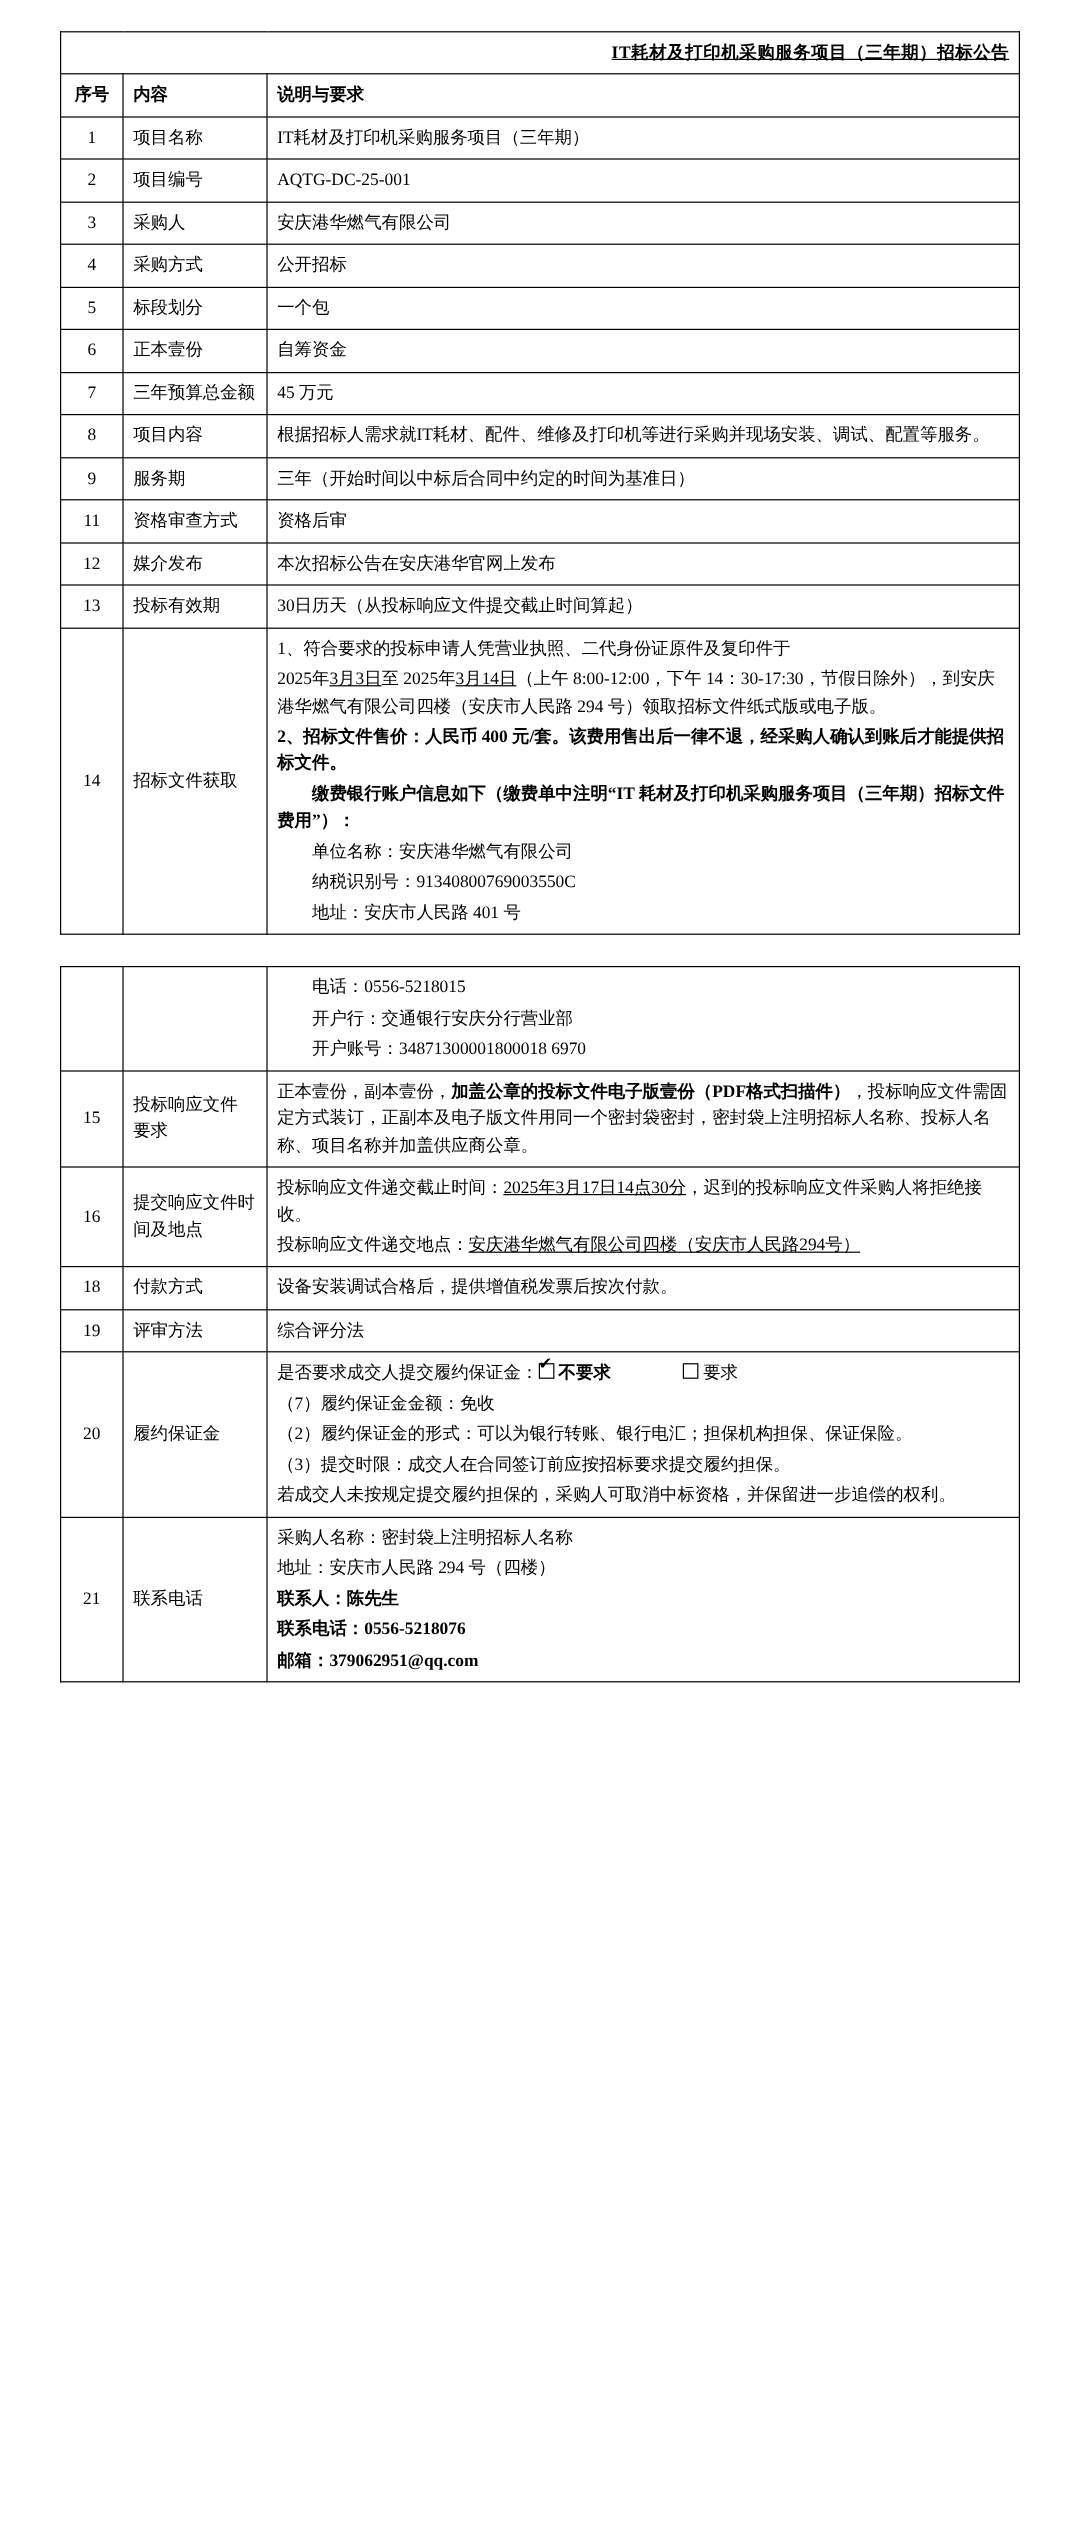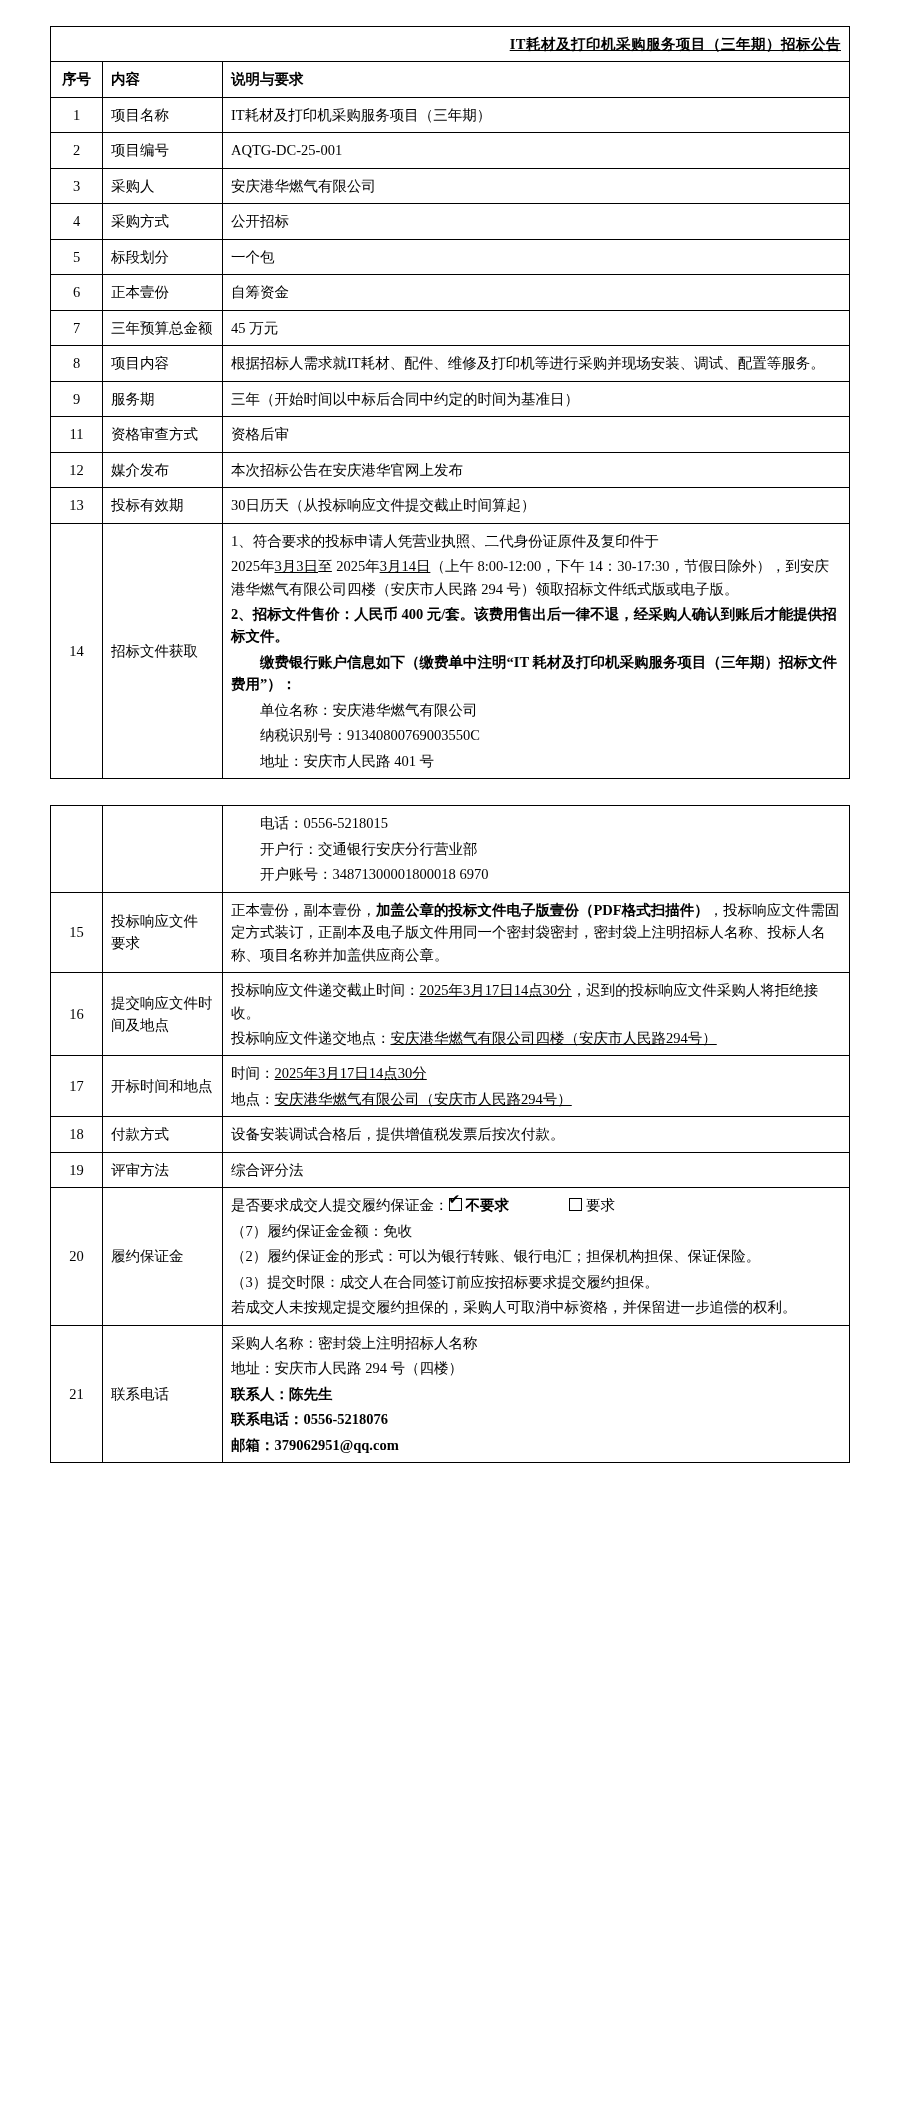--- a/index.html
+++ b/index.html
@@ -232,28 +232,20 @@
         <td class="c-item">
           <div>提交响应文件时</div>
           <div>间及地点</div>
         </td>
         <td class="c-desc desc">
           <p><span>投标响应文件递交截止时间：</span><span class="u">2025年3月17日14点30分</span><span>，迟到的投标响应文件采购人将拒绝接收。</span></p>
           <p><span>投标响应文件递交地点：</span><span class="u">安庆港华燃气有限公司四楼（安庆市人民路294号）</span></p>
         </td>
       </tr>
 
-      <tr>
-        <td class="c-no">17</td>
-        <td class="c-item">开标时间和地点</td>
-        <td class="c-desc desc">
-          <p><span>时间：</span><span class="u">2025年3月17日14点30分</span></p>
-          <p><span>地点：</span><span class="u">安庆港华燃气有限公司（安庆市人民路294号）</span></p>
-        </td>
-      </tr>
 
       <tr>
         <td class="c-no">18</td>
         <td class="c-item">付款方式</td>
         <td class="c-desc">设备安装调试合格后，提供增值税发票后按次付款。</td>
       </tr>
 
       <tr>
         <td class="c-no">19</td>
         <td class="c-item">评审方法</td>

